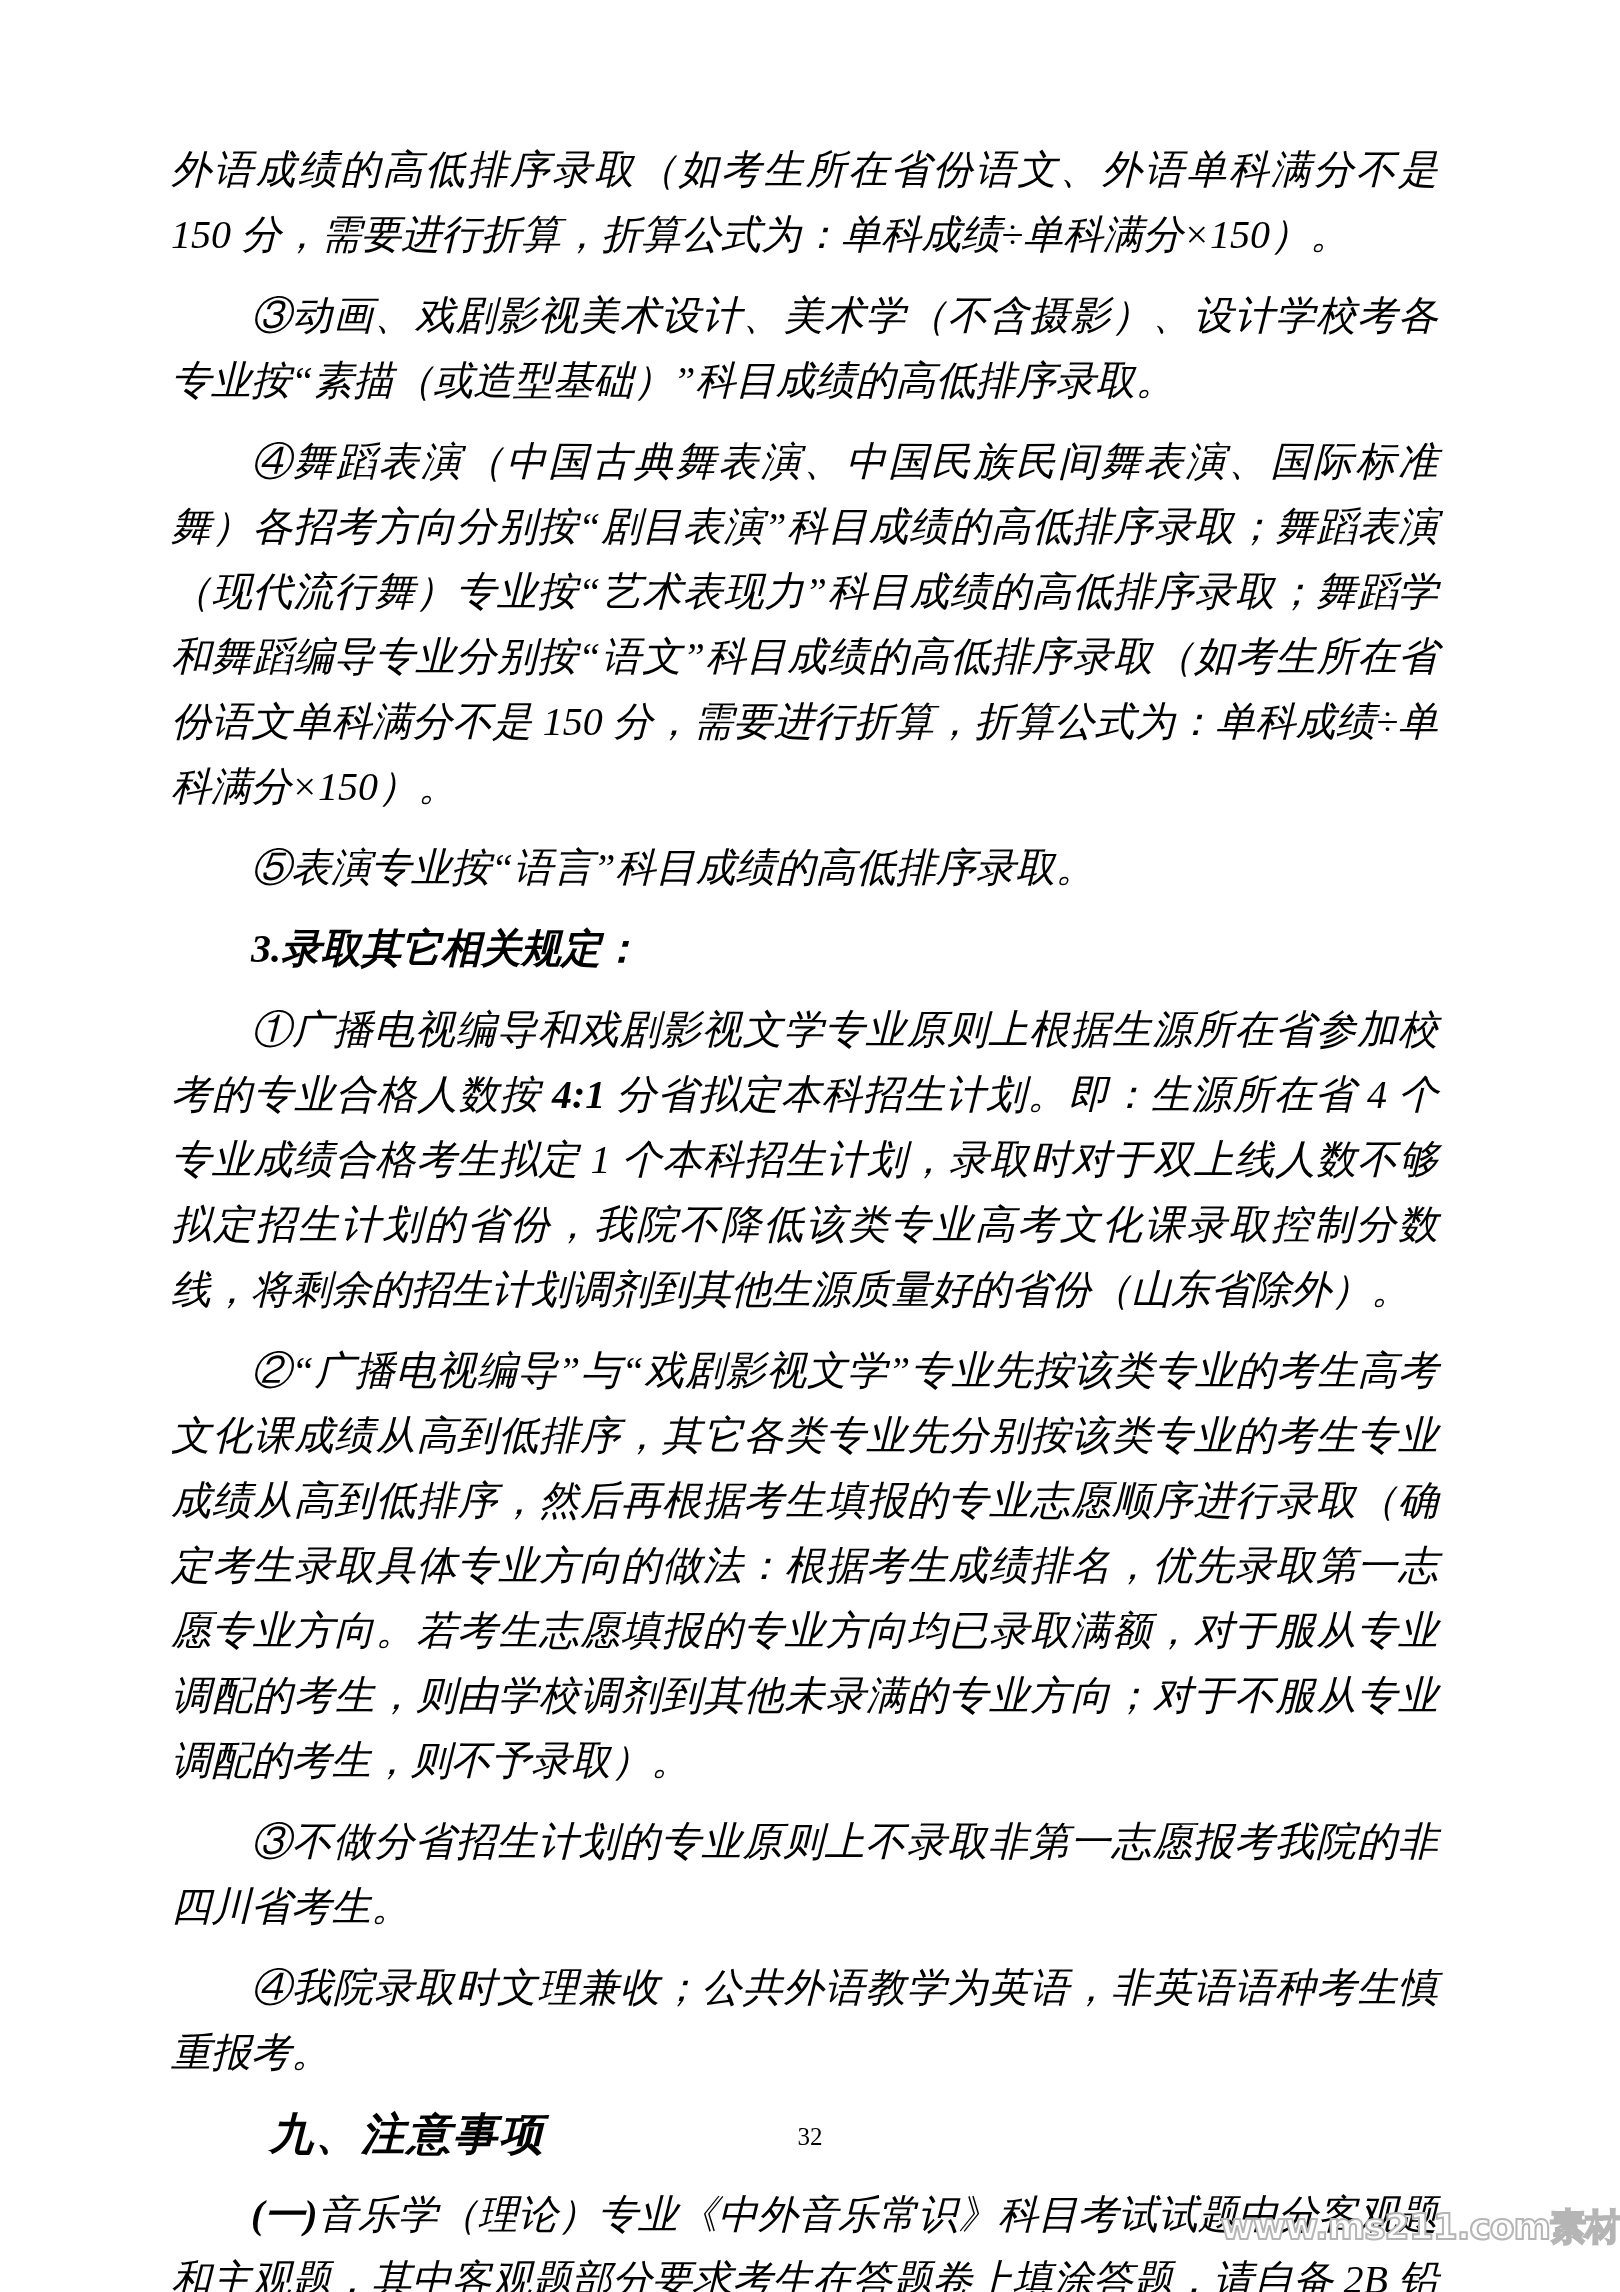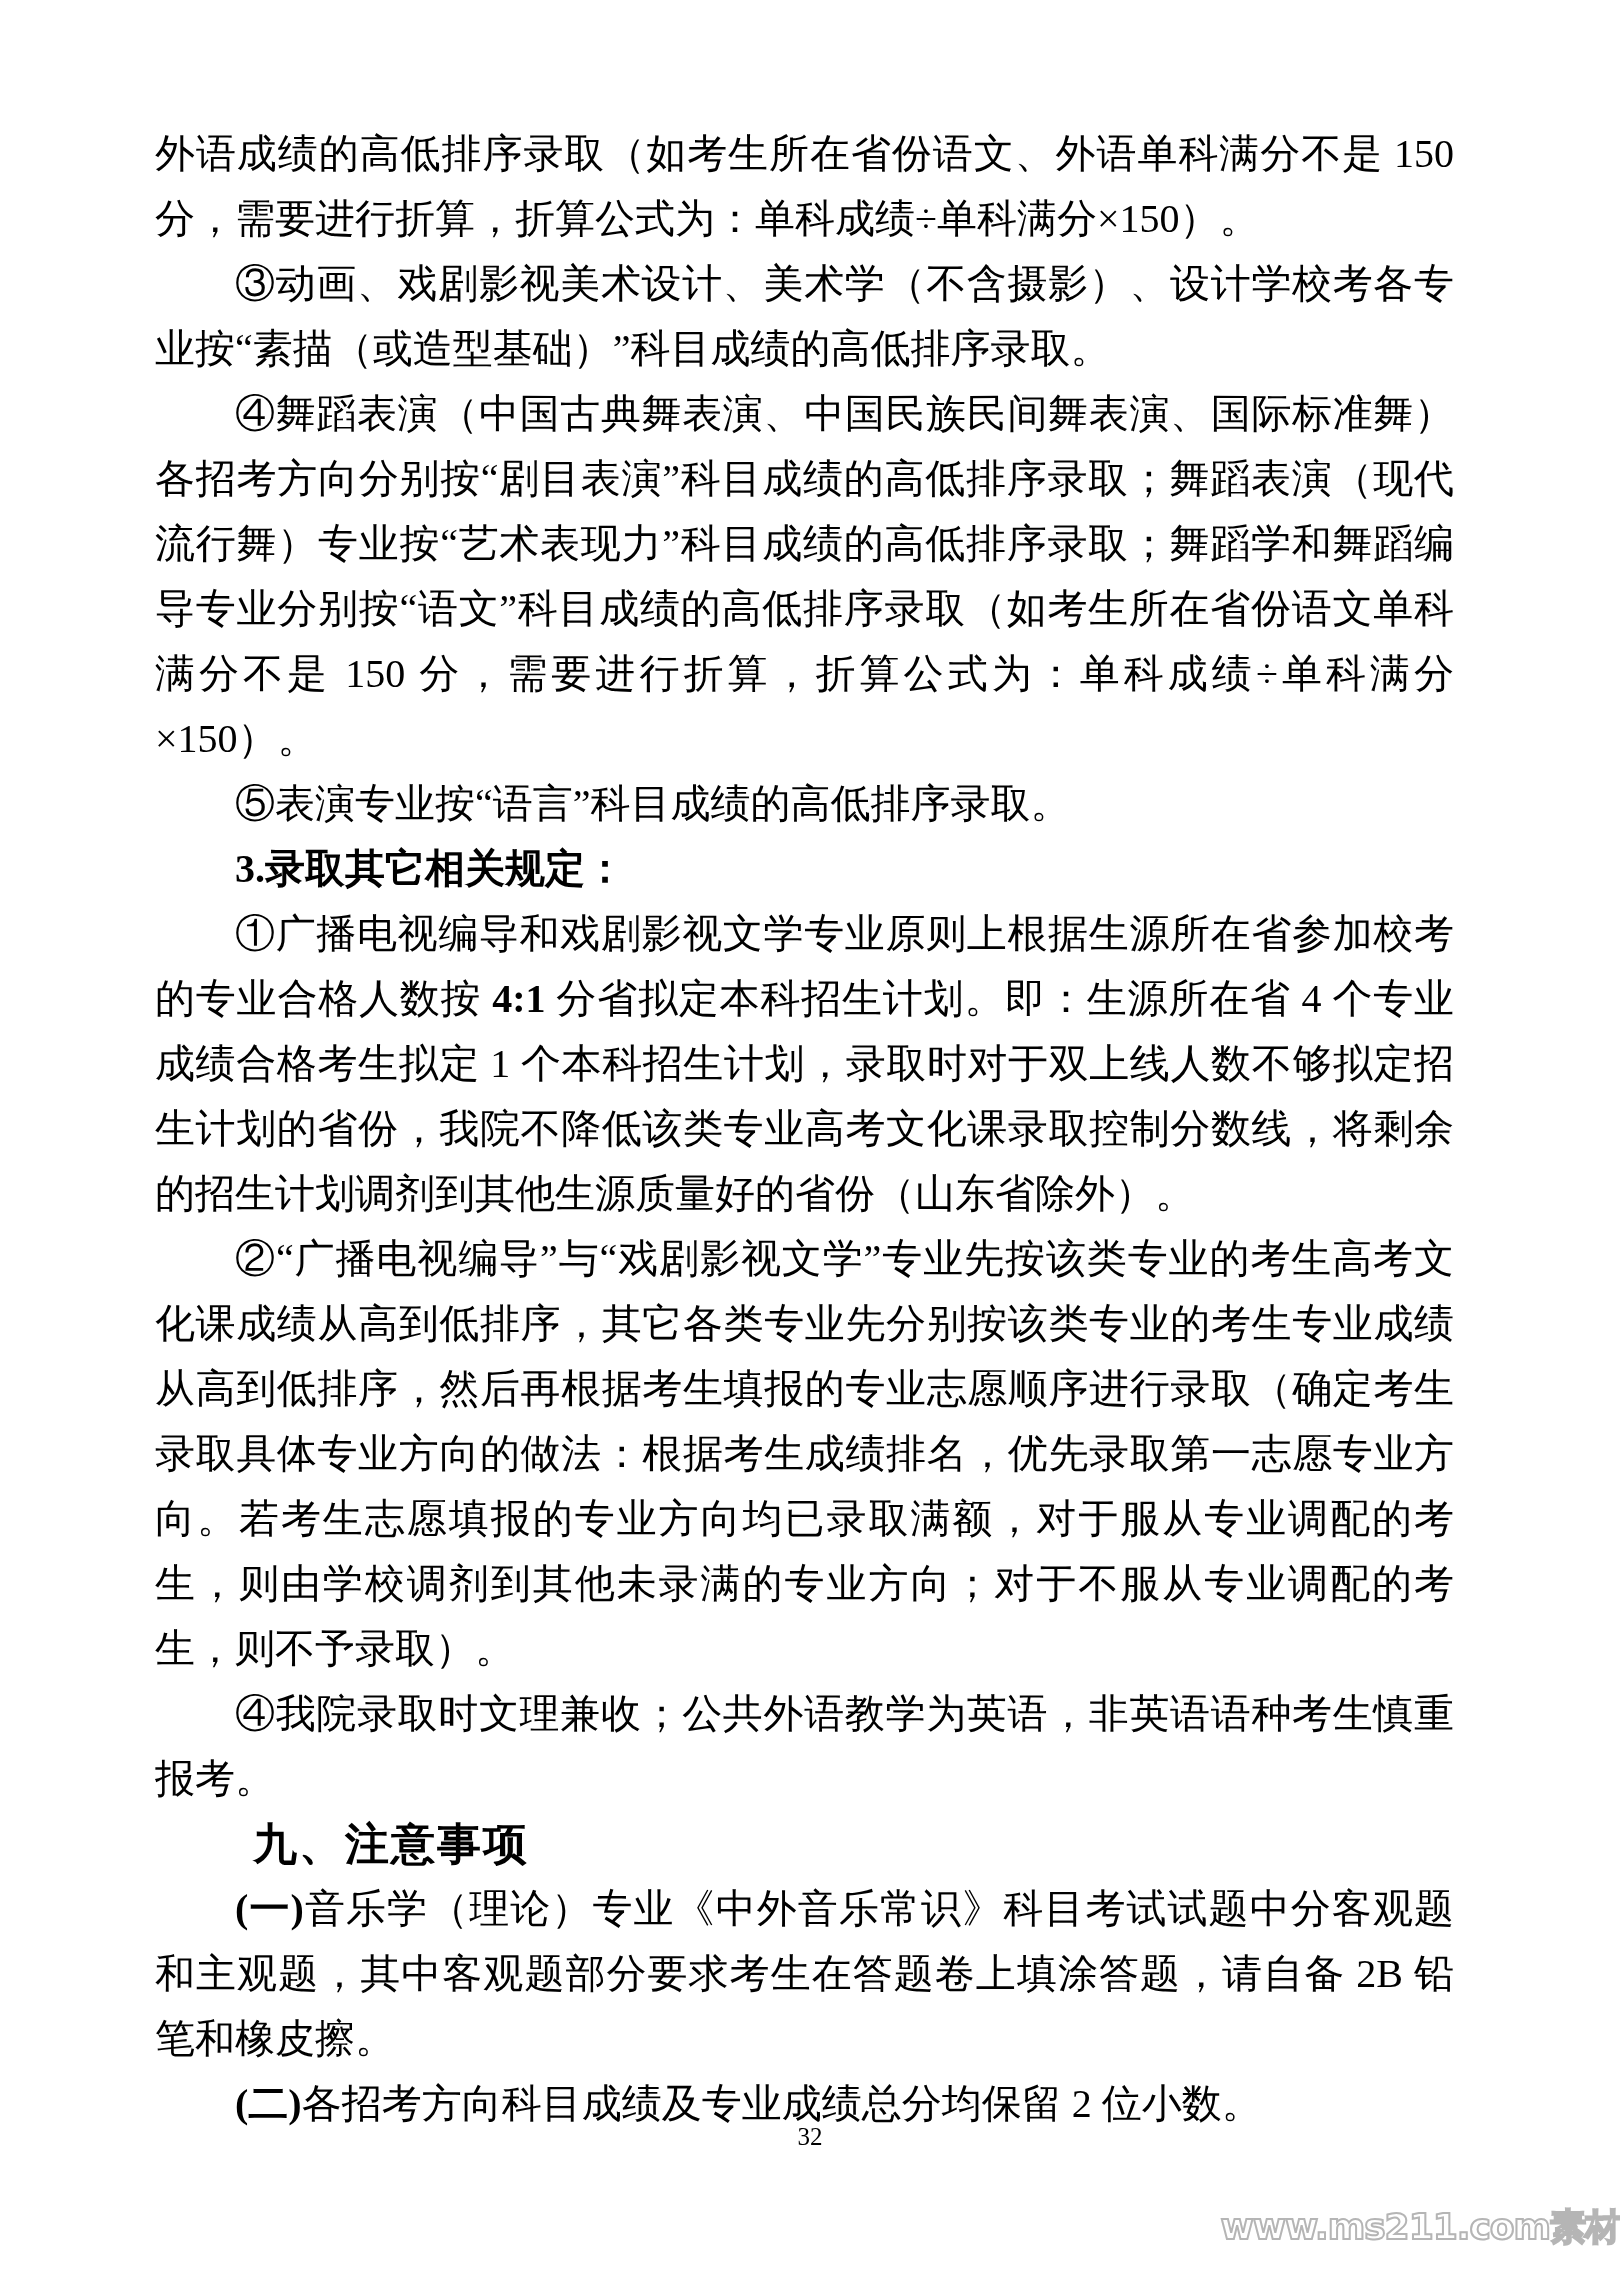--- a/index.html
+++ b/index.html
@@ -12,26 +12,27 @@
     font-family: "Liberation Serif", "DejaVu Serif", serif;
     overflow: hidden;
   }
   .content {
     position: absolute;
     left: 155px;
     top: 121px;
     width: 1299px;
   }
   p.para {
-    margin: 0;
+    margin: 16px;
     font-size: 40px;
     line-height: 65px;
     text-align: justify;
     text-indent: 2em;
     word-break: normal;
+    font-style: italic;
   }
   p.para.no-indent { text-indent: 0; }
   .b { font-weight: bold; }
   p.heading {
     font-family: "Liberation Sans", "DejaVu Sans", sans-serif;
     font-weight: bold;
     font-size: 44px;
     line-height: 65px;
     text-indent: 98px;
     text-align: left;
@@ -68,20 +69,21 @@
 
 <div class="page">
   <div class="content">
       <p class="para no-indent"><span>外语成绩的高低排序录取（如考生所在省份语文、外语单科满分不是 150 分，需要进行折算，折算公式为：单科成绩÷单科满分×150）。</span></p>
       <p class="para"><span>③动画、戏剧影视美术设计、美术学（不含摄影）、设计学校考各专业按“素描（或造型基础）”科目成绩的高低排序录取。</span></p>
       <p class="para"><span>④舞蹈表演（中国古典舞表演、中国民族民间舞表演、国际标准舞）各招考方向分别按“剧目表演”科目成绩的高低排序录取；舞蹈表演（现代流行舞）专业按“艺术表现力”科目成绩的高低排序录取；舞蹈学和舞蹈编导专业分别按“语文”科目成绩的高低排序录取（如考生所在省份语文单科满分不是 150 分，需要进行折算，折算公式为：单科成绩÷单科满分×150）。</span></p>
       <p class="para"><span>⑤表演专业按“语言”科目成绩的高低排序录取。</span></p>
       <p class="para"><span class="b">3.录取其它相关规定：</span></p>
       <p class="para"><span>①广播电视编导和戏剧影视文学专业原则上根据生源所在省参加校考的专业合格人数按 </span><span class="b">4:1</span><span> 分省拟定本科招生计划。即：生源所在省 4 个专业成绩合格考生拟定 1 个本科招生计划，录取时对于双上线人数不够拟定招生计划的省份，我院不降低该类专业高考文化课录取控制分数线，将剩余的招生计划调剂到其他生源质量好的省份（山东省除外）。</span></p>
       <p class="para"><span>②“广播电视编导”与“戏剧影视文学”专业先按该类专业的考生高考文化课成绩从高到低排序，其它各类专业先分别按该类专业的考生专业成绩从高到低排序，然后再根据考生填报的专业志愿顺序进行录取（确定考生录取具体专业方向的做法：根据考生成绩排名，优先录取第一志愿专业方向。若考生志愿填报的专业方向均已录取满额，对于服从专业调配的考生，则由学校调剂到其他未录满的专业方向；对于不服从专业调配的考生，则不予录取）。</span></p>
+      <p class="para"><span>③不做分省招生计划的专业原则上不录取非第一志愿报考我院的非四川省考生。</span></p>
       <p class="para"><span>④我院录取时文理兼收；公共外语教学为英语，非英语语种考生慎重报考。</span></p>
       <p class="para heading"><span class="b">九、注意事项</span></p>
       <p class="para"><span class="b">(一)</span><span>音乐学（理论）专业《中外音乐常识》科目考试试题中分客观题和主观题，其中客观题部分要求考生在答题卷上填涂答题，请自备 2B 铅笔和橡皮擦。</span></p>
       <p class="para"><span class="b">(二)</span><span>各招考方向科目成绩及专业成绩总分均保留 2 位小数。</span></p>
     </div>
   <div class="footer">32</div>
   <div class="watermark">www.ms211.com素材</div>
 </div>
 
 

